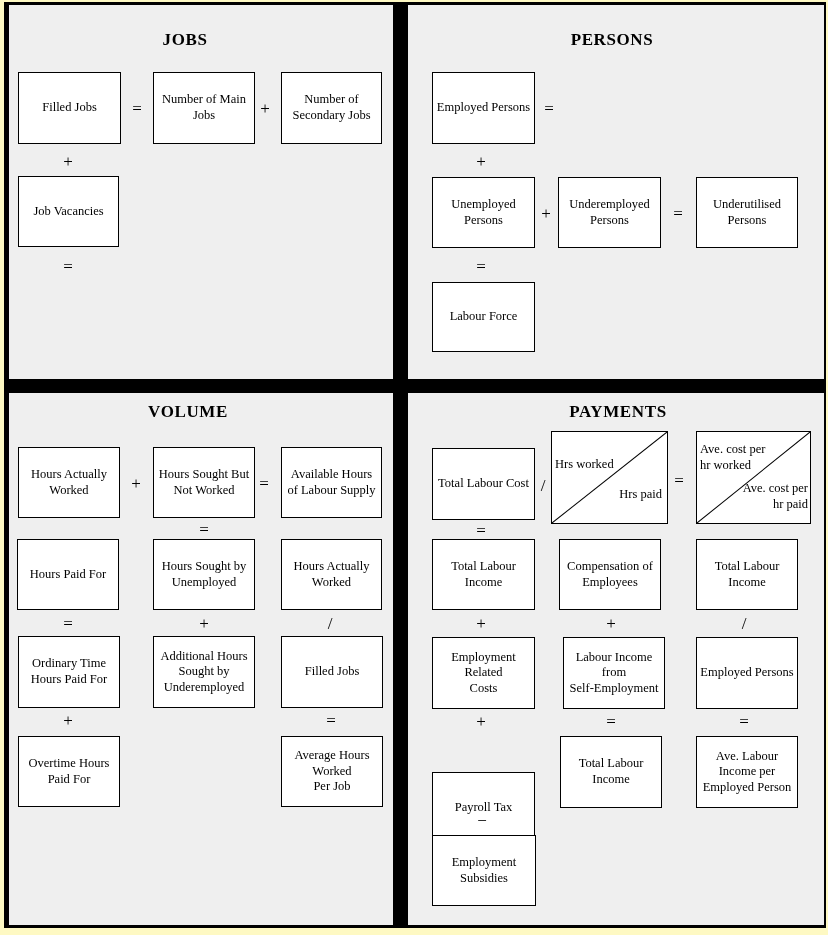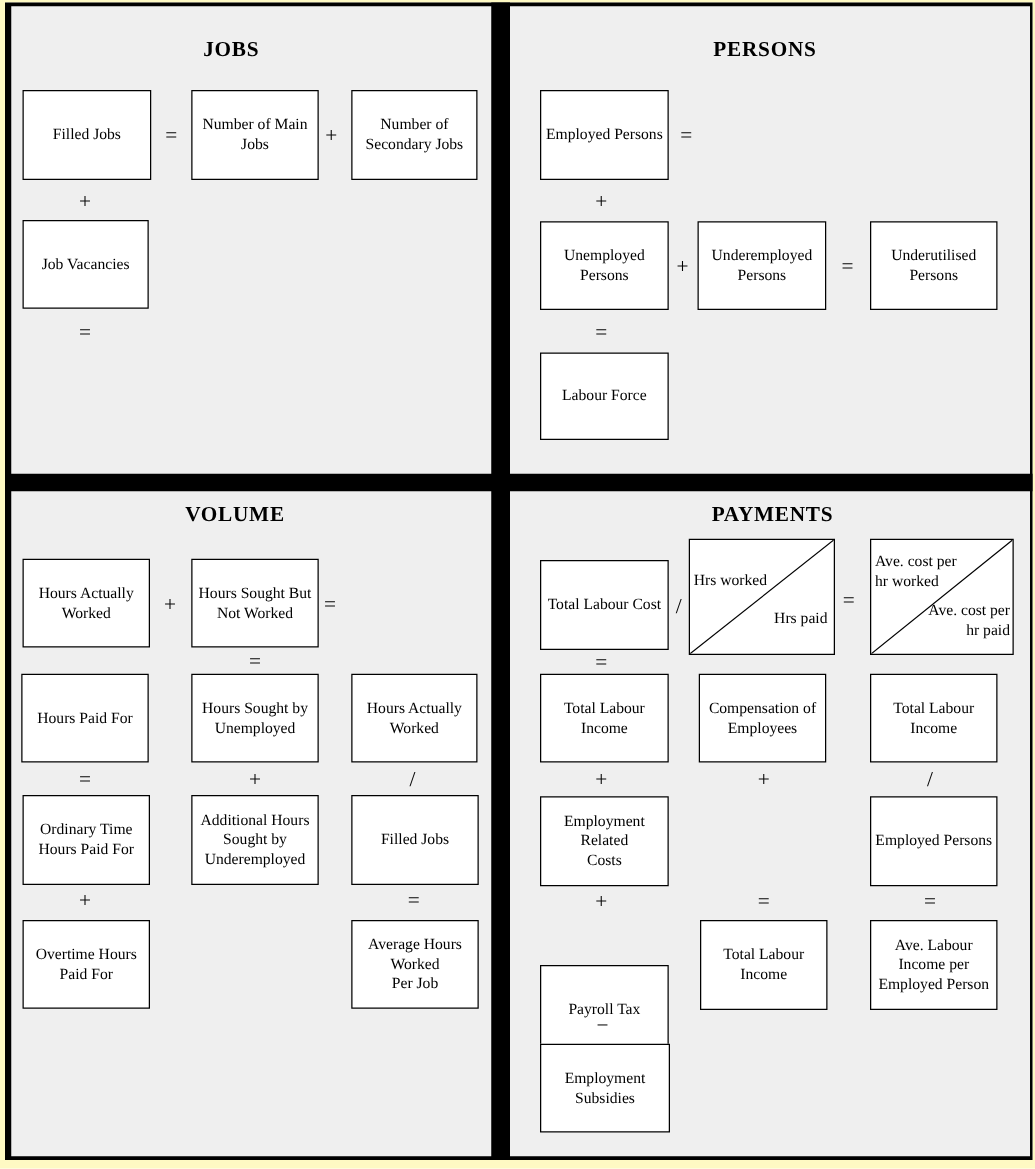--- a/index.html
+++ b/index.html
@@ -58,20 +58,22 @@
   <div class="box" style="left:432px;top:282px;width:103px;height:70px;">Labour Force</div>
 
   <div class="qtitle" style="left:188px;top:402px;">VOLUME</div>
 
   <div class="box" style="left:18px;top:447px;width:102px;height:71px;">Hours Actually
 Worked</div>
   <div class="op" style="left:136px;top:483px;">+</div>
   <div class="box" style="left:153px;top:447px;width:102px;height:71px;">Hours Sought But
 Not Worked</div>
   <div class="op" style="left:264px;top:483px;">=</div>
+  <div class="box" style="left:281px;top:447px;width:101px;height:71px;">Available Hours
+of Labour Supply</div>
 
   <div class="op" style="left:204px;top:529px;">=</div>
 
   <div class="box" style="left:17px;top:539px;width:102px;height:71px;">Hours Paid For</div>
   <div class="box" style="left:153px;top:539px;width:102px;height:71px;">Hours Sought by
 Unemployed</div>
   <div class="box" style="left:281px;top:539px;width:101px;height:71px;">Hours Actually
 Worked</div>
 
   <div class="op" style="left:68px;top:623px;">=</div>
@@ -128,20 +130,23 @@
   <div class="box" style="left:696px;top:539px;width:102px;height:71px;">Total Labour
 Income</div>
 
   <div class="op" style="left:481px;top:623px;">+</div>
   <div class="op" style="left:611px;top:623px;">+</div>
   <div class="op" style="left:744px;top:623px;">/</div>
 
   <div class="box" style="left:432px;top:637px;width:103px;height:72px;">Employment
 Related
 Costs</div>
+  <div class="box" style="left:563px;top:637px;width:102px;height:72px;">Labour Income
+from
+Self-Employment</div>
   <div class="box" style="left:696px;top:637px;width:102px;height:72px;">Employed Persons</div>
 
   <div class="op" style="left:481px;top:721px;">+</div>
   <div class="op" style="left:611px;top:721px;">=</div>
   <div class="op" style="left:744px;top:721px;">=</div>
 
   <div class="box" style="left:432px;top:772px;width:103px;height:72px;">Payroll Tax</div>
   <div class="box" style="left:560px;top:736px;width:102px;height:72px;">Total Labour
 Income</div>
   <div class="box" style="left:696px;top:736px;width:102px;height:72px;">Ave. Labour

